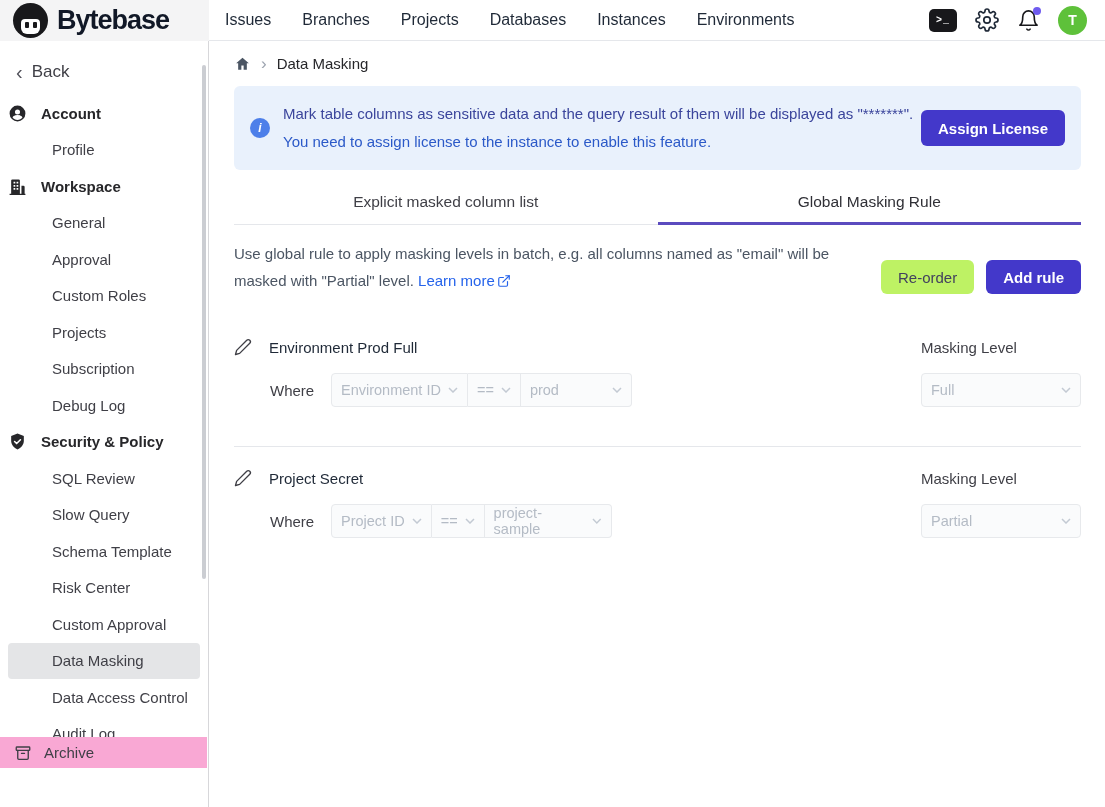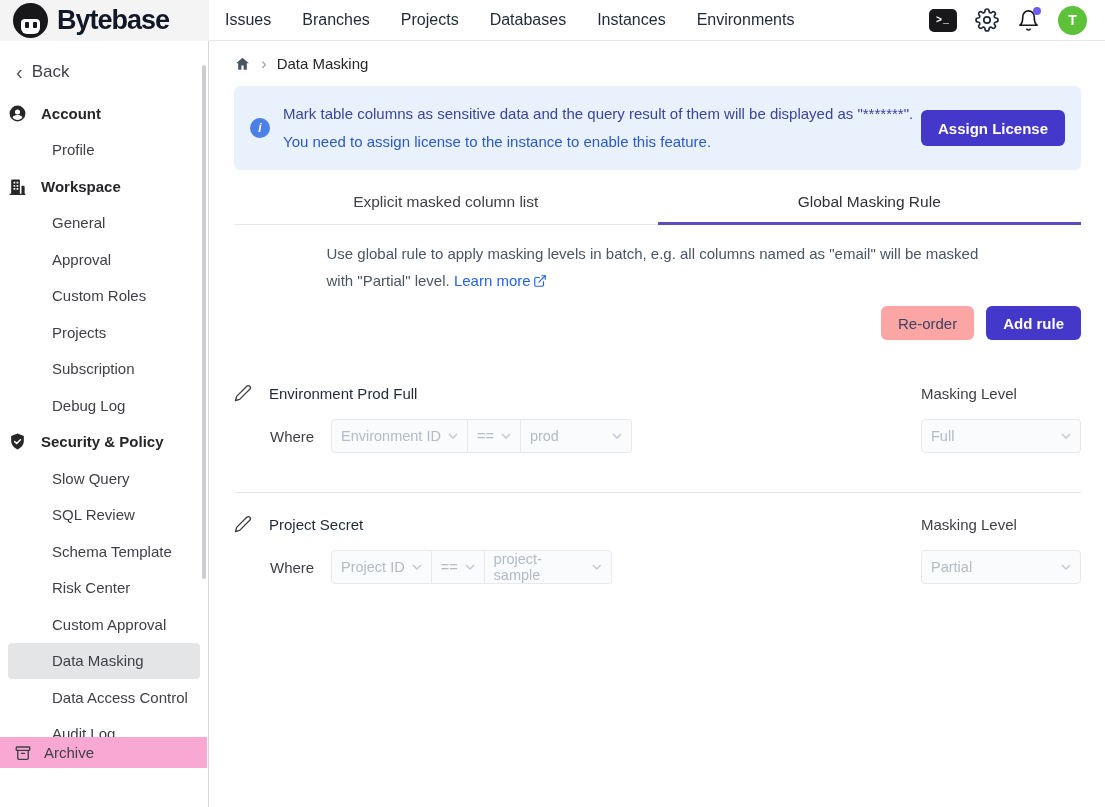--- a/index.html
+++ b/index.html
@@ -58,26 +58,26 @@
   .breadcrumb { height:45px; display:flex; align-items:center; gap:10px; }
   .crumb-sep { color:#9ca3af; font-size:17px; }
   .crumb-current { font-size:15px; color:#27272a; }
   .banner { background:#e9f1fc; border-radius:6px; padding:14px 16px; display:flex; align-items:center; }
   .info-badge { width:20px; height:20px; border-radius:50%; background:#4d7fe9; color:#fff; flex:0 0 auto;
     font-size:12px; font-weight:700; font-style:italic; display:flex; align-items:center; justify-content:center; }
   .banner-text { flex:1; margin-left:13px; font-size:15px; line-height:28px; color:#3b459c; }
   .banner-text .line2 { color:#2b59c8; }
   .btn { border:none; border-radius:6px; font-family:inherit; font-size:15px; cursor:pointer; white-space:nowrap; }
   .btn-primary { background:#4338ca; color:#fff; font-weight:600; height:36px; padding:0 17px; }
-  .btn-secondary { background:#fca5a5; color:#42405e; font-weight:500; height:34px; padding:0 17px; }
+  .btn-secondary { background:#bef264; color:#42405e; font-weight:500; height:34px; padding:0 17px; }
   .tabs { display:flex; margin-top:23px; }
   .tab { flex:1; text-align:center; font-size:15.5px; color:#3f3f46; padding-bottom:13px; cursor:pointer;
     border-bottom:1px solid #e5e7eb; }
   .tab.active { border-bottom:3px solid #5b4bbf; padding-bottom:11px; color:#303036; }
-  .desc-row { display:flex; align-items:center; gap:12px; margin-top:15px;flex-direction:column; }
+  .desc-row { display:flex; align-items:flex-end; gap:12px; margin-top:15px; }
   .desc-text { flex:1; max-width:662px; font-size:15px; line-height:27px; color:#4b5563; }
   .learn-more { color:#2563eb; cursor:pointer; display:inline-flex; align-items:center; gap:2px; }
   .desc-buttons { margin-left:auto; display:flex; gap:12px; }
   .desc-buttons .btn-primary { height:34px; }
   
   .rules { margin-top:41px; }
   .rule { display:flex; justify-content:space-between; }
   .rule-head { display:flex; align-items:center; gap:17px; height:24px; }
   .rule-title { font-size:15px; color:#1f2937; }
   .rule-where { margin-top:14px; display:flex; align-items:center; }
@@ -158,22 +158,22 @@
   <div class="side-item">Subscription</div>
   <div class="side-item">Debug Log</div>
 
   <div class="side-header">
     <svg width="19" height="19" viewBox="0 0 24 24">
         <path fill="#27272a" d="M12 2l8 3v6.2c0 5-3.4 9.2-8 10.8-4.6-1.6-8-5.8-8-10.8V5l8-3z"></path>
         <path d="M8.3 12l2.6 2.6 4.8-4.8" stroke="#fff" stroke-width="2" fill="none" stroke-linecap="round" stroke-linejoin="round"></path>
       </svg>
     <span class="label">Security &amp; Policy</span>
   </div>
+  <div class="side-item">SQL Review</div>
   <div class="side-item">Slow Query</div>
-  <div class="side-item">SQL Review</div>
   <div class="side-item">Schema Template</div>
   <div class="side-item">Risk Center</div>
   <div class="side-item">Custom Approval</div>
   <div class="side-item active">Data Masking</div>
   <div class="side-item">Data Access Control</div>
   <div class="side-item">Audit Log</div>
 
   <div class="archive-row">
     <svg width="18" height="18" viewBox="0 0 24 24" fill="none" stroke="#3f3f46" stroke-width="1.8" stroke-linecap="round" stroke-linejoin="round">
         <rect x="3" y="4" width="18" height="4.5" rx="1"></rect>

